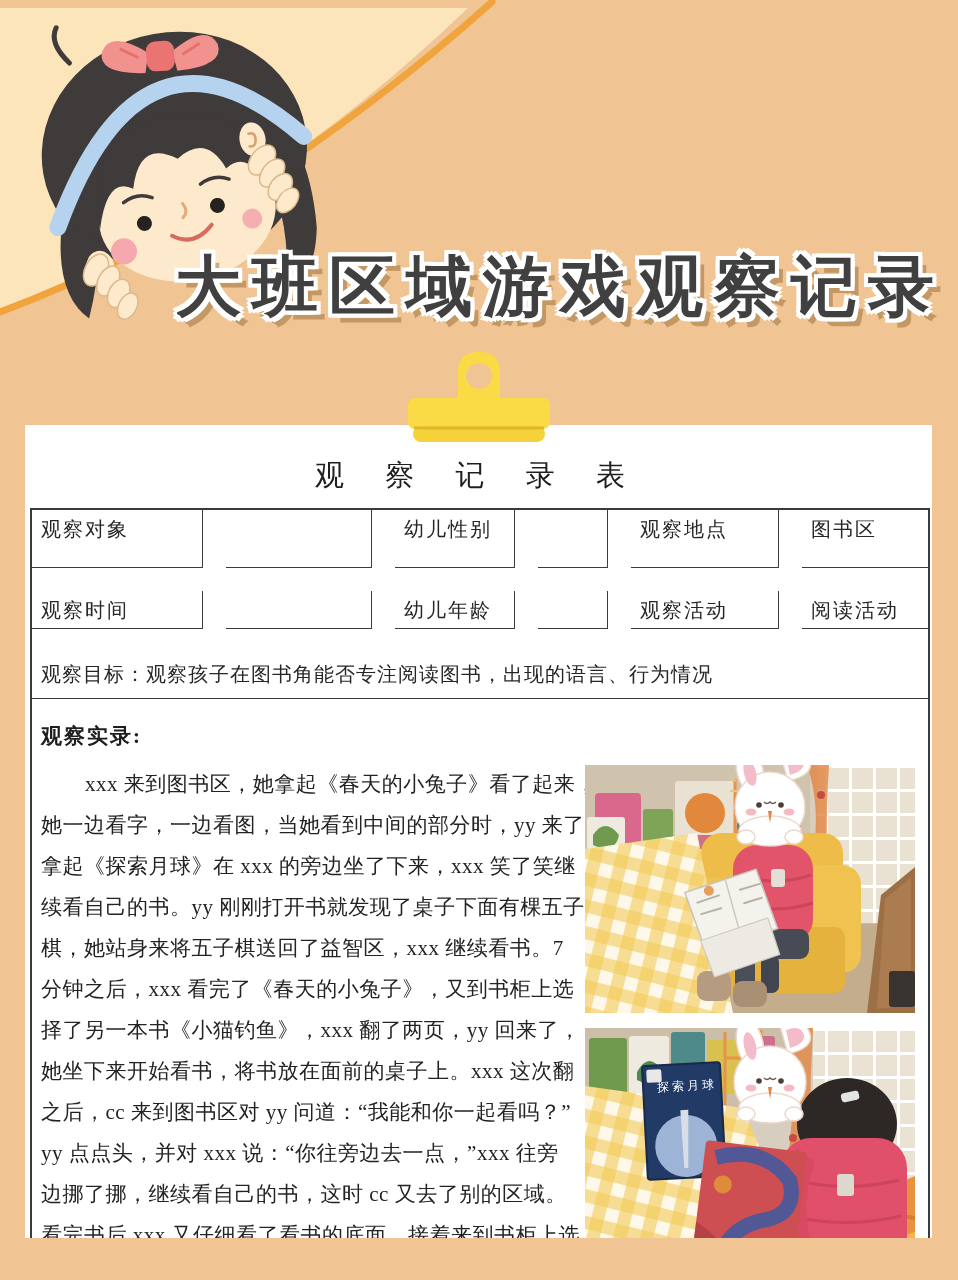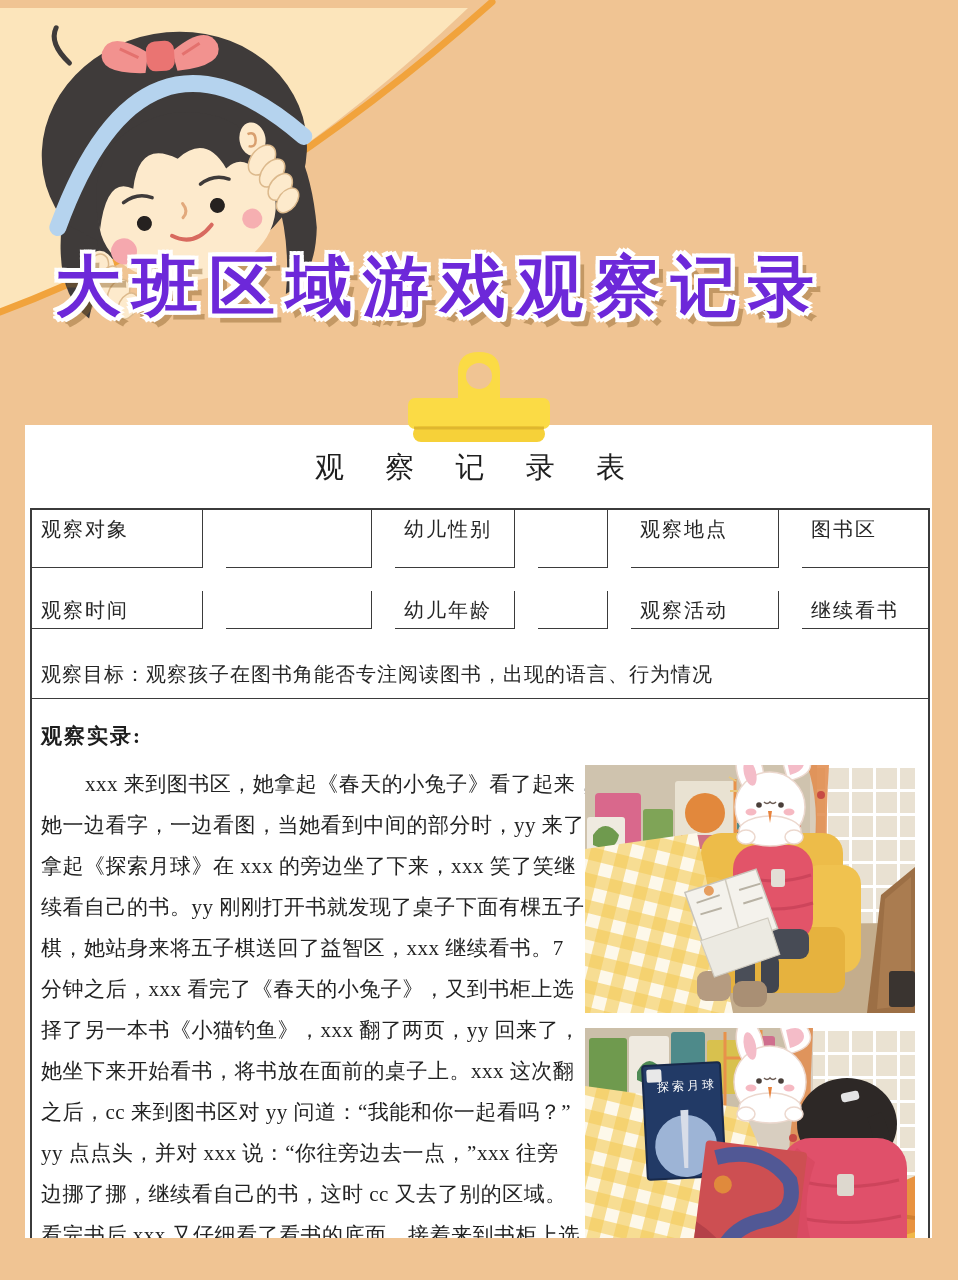--- a/index.html
+++ b/index.html
@@ -6,35 +6,35 @@
   body{
     width:958px;height:1280px;position:relative;overflow:hidden;
     background:#f0c493;
     font-family:"Liberation Serif","DejaVu Serif",serif;
   }
   
   .header-svg{position:absolute;left:0;top:0;z-index:1;}
   .main-title{
     position:absolute;left:55px;top:242px;width:890px;z-index:2;
     font-family:"Liberation Sans","DejaVu Sans",sans-serif;
-    font-weight:900;font-size:66px;letter-spacing:11px;text-align:left;
-    color:#6d28d9;white-space:nowrap;
+    font-weight:900;font-size:66px;letter-spacing:11px;text-align:right;
+    color:#404040;white-space:nowrap;
     text-shadow:
       -4px -4px 0 #fff,4px -4px 0 #fff,-4px 4px 0 #fff,4px 4px 0 #fff,
       -4px 0 0 #fff,4px 0 0 #fff,0 -4px 0 #fff,0 4px 0 #fff,
       8px 9px 0 rgba(140,100,45,.45);
   }
   .clip-svg{position:absolute;left:408px;top:350px;z-index:5;}
   
   .sheet{
     position:absolute;left:25px;top:425px;width:907px;height:813px;
     background:#ffffff;z-index:3;overflow:hidden;
   }
   .sheet-title{
-    margin-top:23px;text-align:center;font-size:29px;color:#1f1f1f;
+    margin-top:31px;text-align:center;font-size:29px;color:#1f1f1f;
     letter-spacing:17px;font-weight:500;white-space:nowrap;
   }
   .info-grid{
     position:absolute;left:5px;top:83px;right:2px;bottom:0;
     border:2px solid #3b3b3b;border-bottom:none;
     display:grid;
     grid-template-columns:171px 146px 120px 70px 148px 1fr;
     grid-template-rows:58px 38px 47px 1fr;
     font-size:20px;color:#262626;gap:23px;
   }
@@ -137,21 +137,21 @@
     <div class="cell">幼儿性别</div>
     <div class="cell"></div>
     <div class="cell">观察地点</div>
     <div class="cell last">图书区</div>
 
     <div class="cell">观察时间</div>
     <div class="cell"></div>
     <div class="cell">幼儿年龄</div>
     <div class="cell"></div>
     <div class="cell">观察活动</div>
-    <div class="cell last">继续看书</div>
+    <div class="cell last">阅读活动</div>
 
     <div class="span-row">观察目标：观察孩子在图书角能否专注阅读图书，出现的语言、行为情况</div>
 
     <div class="record-row">
       <div class="record-label">观察实录:</div>
       <div class="record-text">
           <div class="rec-line indent">xxx 来到图书区，她拿起《春天的小兔子》看了起来，</div>
           <div class="rec-line">她一边看字，一边看图，当她看到中间的部分时，yy 来了，</div>
           <div class="rec-line">拿起《探索月球》在 xxx 的旁边坐了下来，xxx 笑了笑继</div>
           <div class="rec-line">续看自己的书。yy 刚刚打开书就发现了桌子下面有棵五子</div>

